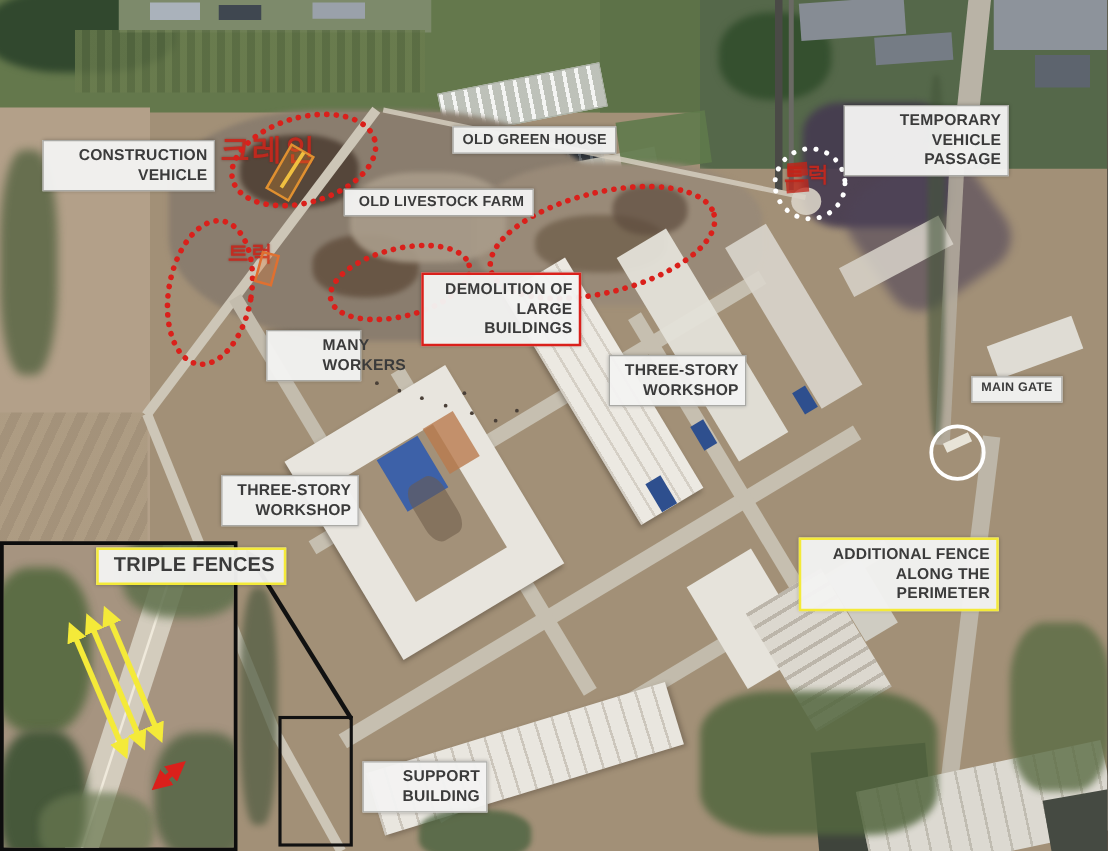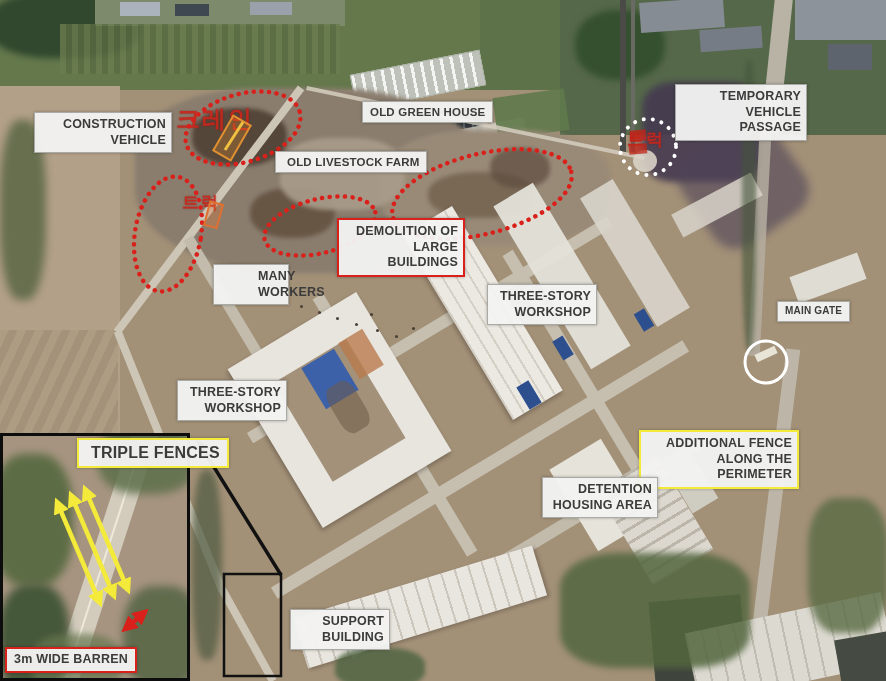--- a/index.html
+++ b/index.html
@@ -184,18 +184,16 @@
   <div class="lbl" style="left:34px;top:112px;width:138px;">CONSTRUCTION VEHICLE</div>
   <div class="lbl lbl--nw" style="left:362px;top:101px;">OLD GREEN HOUSE</div>
   <div class="lbl lbl--nw" style="left:275px;top:151px;padding-left:11px;">OLD LIVESTOCK FARM</div>
   <div class="lbl" style="left:675px;top:84px;width:132px;">TEMPORARY VEHICLE PASSAGE</div>
   <div class="lbl lbl--red" style="left:337px;top:218px;width:128px;">DEMOLITION OF LARGE BUILDINGS</div>
   <div class="lbl" style="left:213px;top:264px;width:76px;padding-left:44px;">MANY WORKERS</div>
   <div class="lbl" style="left:487px;top:284px;width:110px;">THREE-STORY WORKSHOP</div>
   <div class="lbl lbl--nw" style="left:777px;top:301px;font-size:10px;">MAIN GATE</div>
   <div class="lbl" style="left:177px;top:380px;width:110px;">THREE-STORY WORKSHOP</div>
   <div class="lbl lbl--yel" style="left:639px;top:430px;width:160px;">ADDITIONAL FENCE ALONG THE PERIMETER</div>
-  <div class="lbl" style="left:542px;top:477px;width:116px;">DETENTION HOUSING AREA</div>
   <div class="lbl" style="left:290px;top:609px;width:100px;">SUPPORT BUILDING</div>
   <div class="lbl lbl--yel lbl--nw" style="left:77px;top:438px;font-size:16px;">TRIPLE FENCES</div>
-  <div class="lbl lbl--red lbl--nw" style="left:5px;top:647px;font-size:12.5px;">3m WIDE BARREN</div>
 
 </div>
 
 </body></html>

